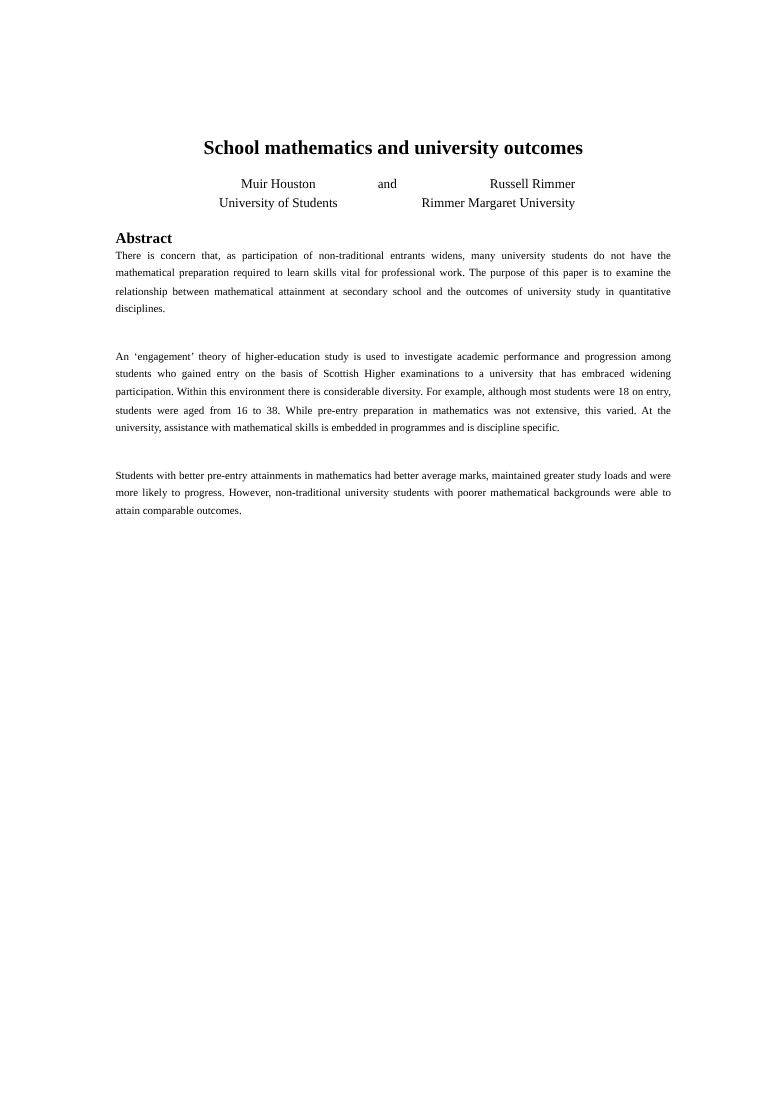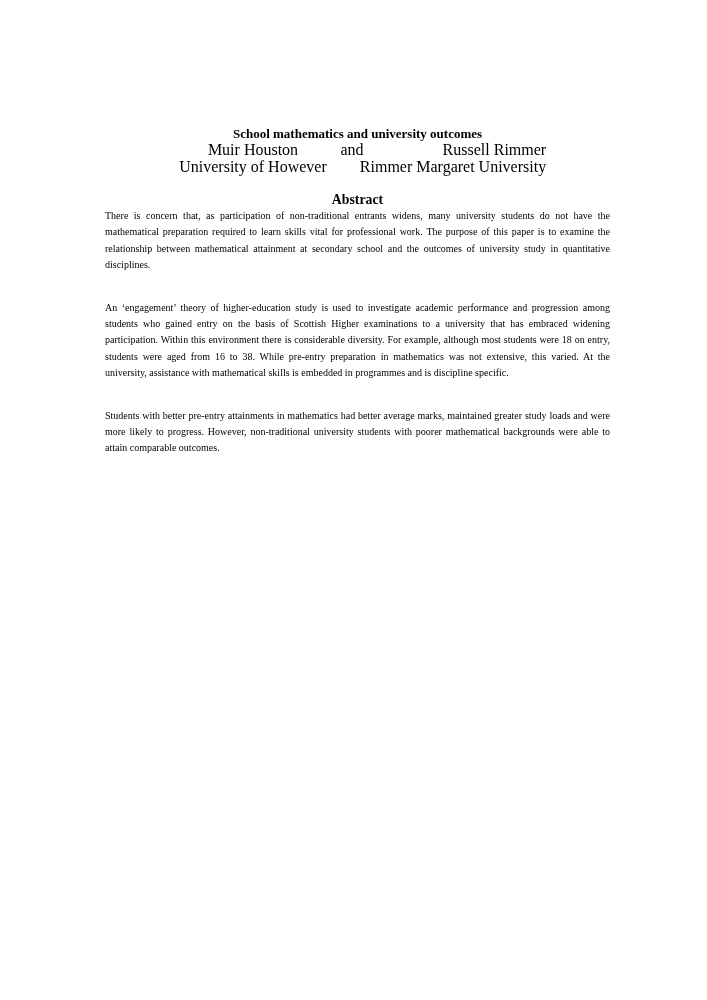--- a/index.html
+++ b/index.html
@@ -18,28 +18,29 @@
   }
   .content {
     position: absolute;
     left: 105px;
     top: 126px;
     width: 505px;
   }
   .paper-title {
     text-align: center;
     font-weight: bold;
-    font-size: 13px;
+    font-size: 18px;
     line-height: 16px;
     margin: 0;
   }
   .authors {
     position: relative;
+    margin-top: 17px;
     height: 34px;
-    font-size: 16px;
+    font-size: 12px;
     line-height: 16.5px;
   }
   .author-left {
     position: absolute;
     left: 148px;
     top: 0;
     transform: translateX(-50%);
     text-align: center;
     white-space: nowrap;
   }
@@ -53,21 +54,20 @@
   .author-right {
     position: absolute;
     left: 348px;
     top: 0;
     transform: translateX(-50%);
     text-align: right;
     white-space: nowrap;
   }
   .abstract-heading {
     margin: 16px 0 0 0;
-    text-align: center;
     font-weight: bold;
     font-size: 13.8px;
     line-height: 16.2px;
   }
   .abstract p {
     margin: 0;
     font-size: 10px;
     line-height: 16.2px;
     text-align: justify;
   }
@@ -79,21 +79,21 @@
 <body>
 
 <div class="page">
   <div class="content">
 
     <div class="paper-title">School mathematics and university outcomes</div>
 
     <div class="authors">
       <div class="author-left">
         <div>Muir Houston</div>
-        <div>University of However</div>
+        <div>University of Students</div>
       </div>
       <div class="and-sep">and</div>
       <div class="author-right">
         <div>Russell Rimmer</div>
         <div>Rimmer Margaret University</div>
       </div>
     </div>
 
     <div class="abstract">
       <div class="abstract-heading">Abstract</div>

